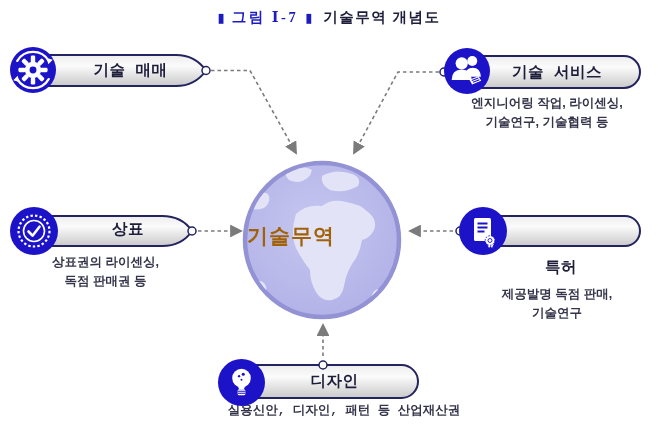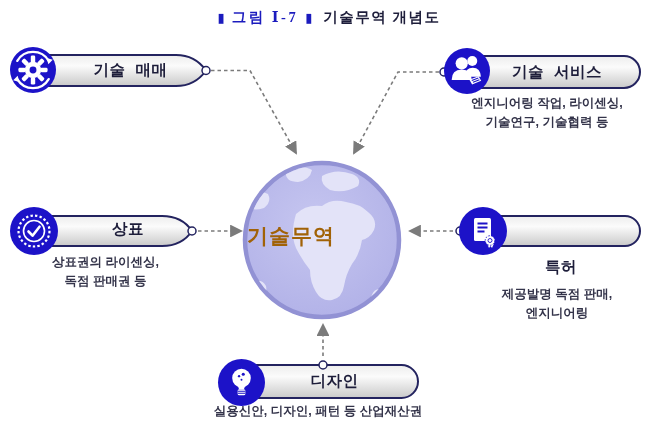--- a/index.html
+++ b/index.html
@@ -41,21 +41,21 @@
   .lbl-3{left:64px;top:216px;width:128px;height:26px;}
   .lbl-4{left:492px;top:216px;width:138px;height:30px;margin-top:36px;}
   .lbl-5{left:262px;top:365px;width:145px;height:33px;}
 
   
   .desc{position:absolute;text-align:center;color:var(--desc-text);font-size:12.5px;line-height:19px;font-weight:bold;}
   .desc-1{left:15px;top:93px;width:200px;}
   .desc-2{left:438px;top:94px;width:218px;}
   .desc-3{left:8px;top:253px;width:195px;}
   .desc-4{left:458px;top:253px;width:198px;margin-top:32px;}
-  .desc-5{left:160px;top:402px;width:316px;}
+  .desc-5{left:186px;top:402px;width:316px;font-family:Liberation Mono, monospace;}
 
   
   .center-label{position:absolute;left:247px;top:222px;width:150px;text-align:left;
     font-weight:bold;font-size:21px;letter-spacing:1px;color:#a16207;}
 
   
   .ic-1{left:10px;top:47px;width:46px;height:46px;}
   .ic-2{left:444px;top:48px;width:46px;height:46px;}
   .ic-3{left:10px;top:207px;width:48px;height:48px;}
   .ic-4{left:459px;top:207px;width:48px;height:48px;}
@@ -146,21 +146,21 @@
     <div class="desc desc-2">
       <div>엔지니어링 작업, 라이센싱,</div>
       <div>기술연구, 기술협력 등</div>
     </div>
     <div class="desc desc-3">
       <div>상표권의 라이센싱,</div>
       <div>독점 판매권 등</div>
     </div>
     <div class="desc desc-4">
       <div>제공발명 독점 판매,</div>
-      <div>엔지니어링</div>
+      <div>기술연구</div>
     </div>
     <div class="desc desc-5">
       <div>실용신안, 디자인, 패턴 등 산업재산권</div>
     </div>
 
     <div class="center-label">기술무역</div>
   </div>
 
   <div class="icon ic-1">
     <svg viewBox="0 0 48 48">

